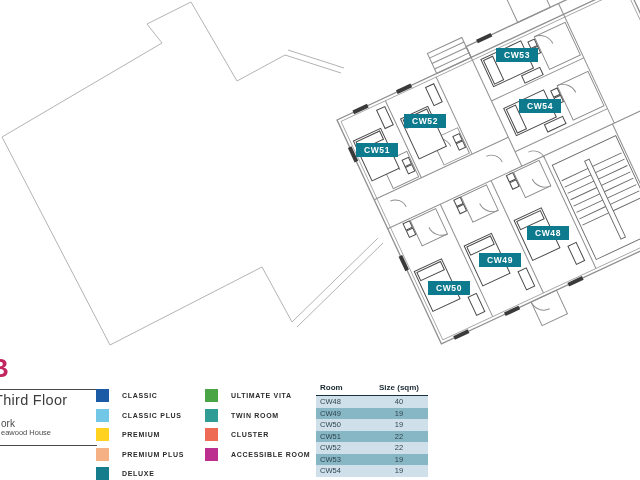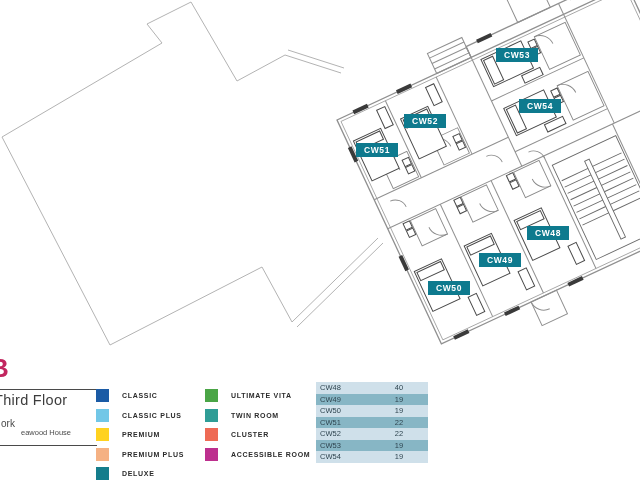--- a/index.html
+++ b/index.html
@@ -17,21 +17,21 @@
   
   #logo-letter{
     position:absolute;left:-10px;top:353px;font-size:26px;font-weight:bold;
   }
   .tb-rule{position:absolute;left:0;width:97px;height:0;border-top:1px solid #4a4a4a;}
   #floor-label{
     position:absolute;left:-6px;top:392px;font-size:14.5px;color:#3d3d3d;
     letter-spacing:0.3px;
   }
   #loc-line1{position:absolute;left:1px;top:418px;font-size:10px;color:#4a4a4a;}
-  #loc-line2{position:absolute;left:1px;top:428px;font-size:7.5px;color:#4a4a4a;padding-left:20px;}
+  #loc-line2{position:absolute;left:1px;top:428px;font-size:7.5px;color:#4a4a4a;}
   
   .legend-item{position:absolute;height:13px;}
   .legend-swatch{position:absolute;left:0;top:0;width:13px;height:13px;display:block;}
   .legend-label{
     position:absolute;left:26px;top:3px;font-size:7px;font-weight:bold;
     letter-spacing:0.7px;color:#2b2b2b;white-space:nowrap;
   }
   
   #room-table{position:absolute;left:316px;top:382px;width:112px;font-size:7.5px;}
   .thead{display:flex;height:13px;border-bottom:1.5px solid #16323e;}
@@ -236,20 +236,24 @@
   <div class="legend-item" style="left:205px;top:428px">
     <span class="legend-swatch" style="background-color: rgb(238, 106, 85);"></span>
     <span class="legend-label">CLUSTER</span>
   </div>
   <div class="legend-item" style="left:205px;top:448px">
     <span class="legend-swatch" style="background-color: rgb(189, 47, 142);"></span>
     <span class="legend-label">ACCESSIBLE ROOM</span>
   </div>
 
   <div id="room-table">
+    <div class="thead">
+      <div class="th c1">Room</div>
+      <div class="th c2">Size (sqm)</div>
+    </div>
     <div class="trow" style="background-color: rgb(207, 224, 234);">
       <div class="td c1">CW48</div>
       <div class="td c2">40</div>
     </div>
     <div class="trow" style="background-color: rgb(135, 182, 197);">
       <div class="td c1">CW49</div>
       <div class="td c2">19</div>
     </div>
     <div class="trow" style="background-color: rgb(207, 224, 234);">
       <div class="td c1">CW50</div>

